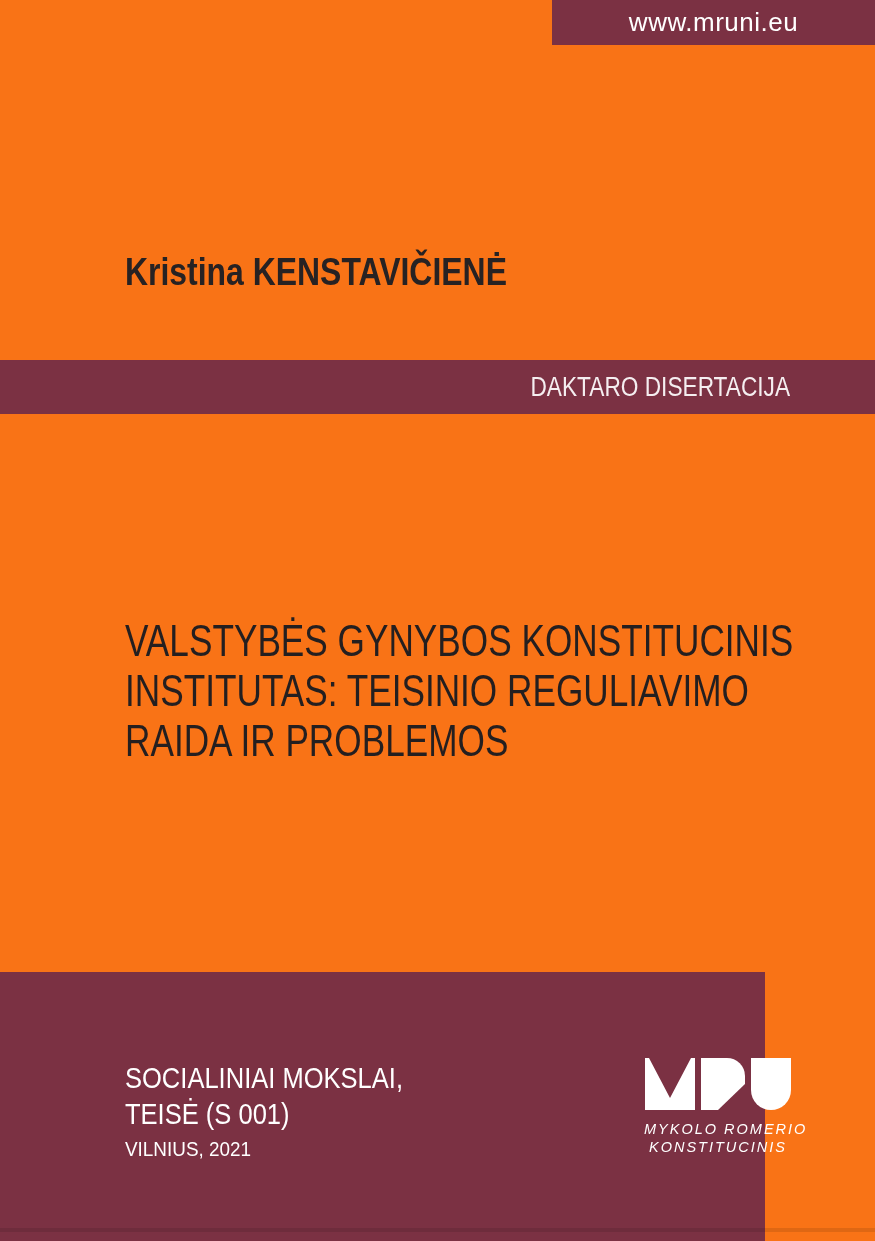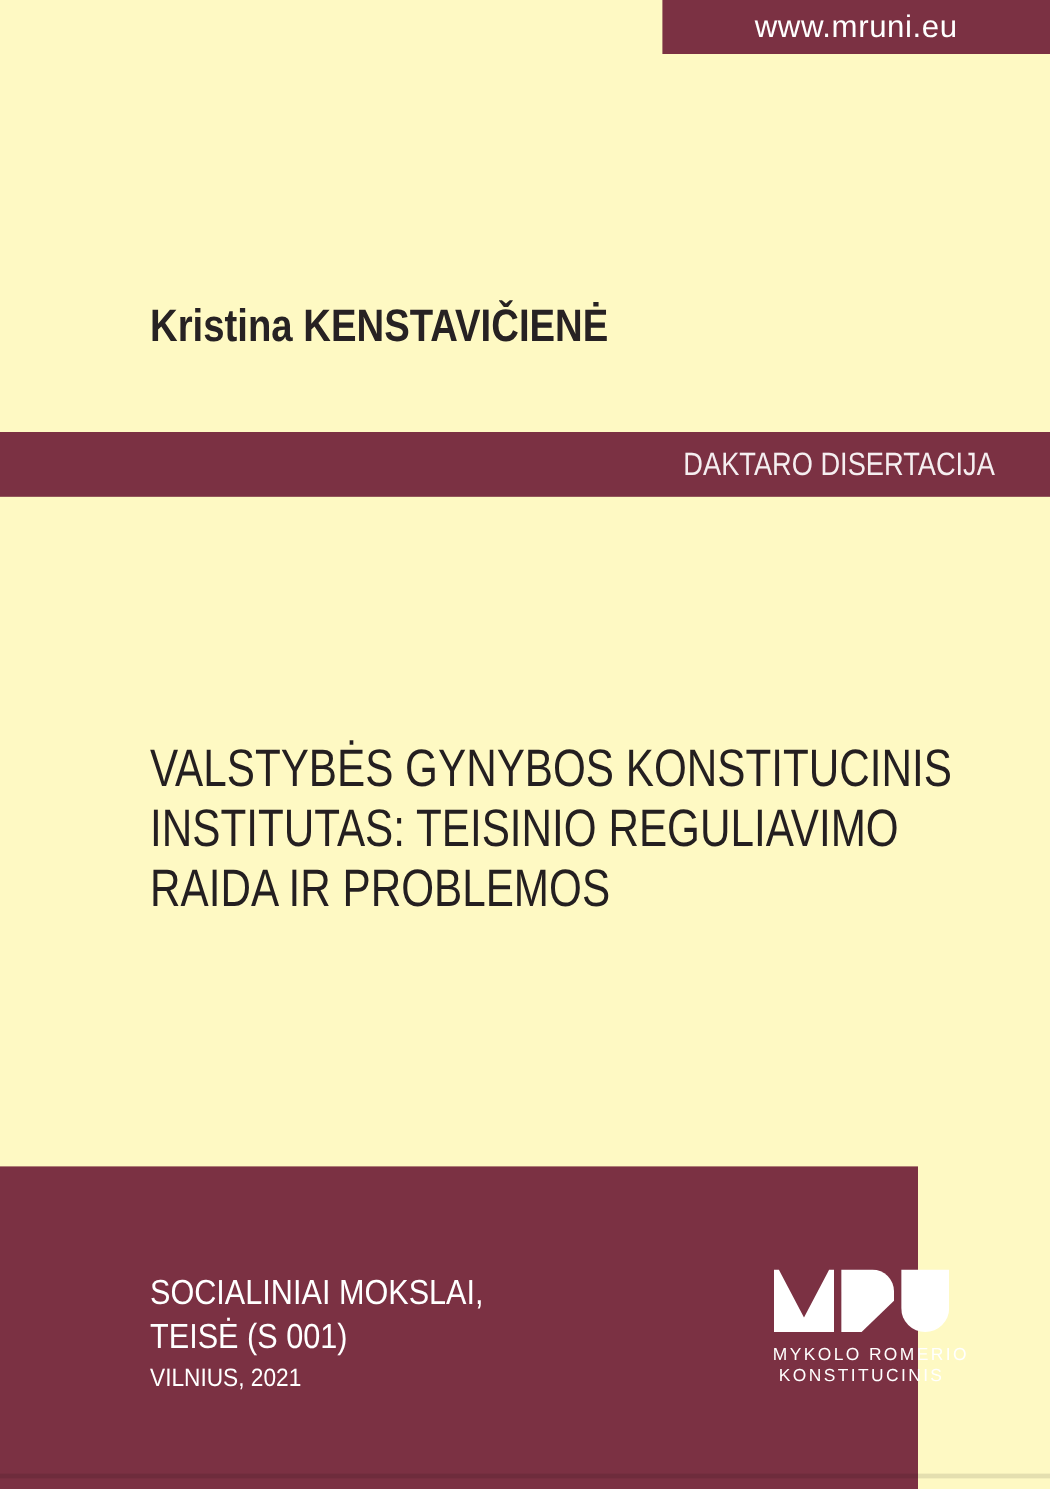--- a/index.html
+++ b/index.html
@@ -1,47 +1,47 @@
 <!DOCTYPE html>
 <html><head>
 <meta charset="utf-8">
 <style>
   html,body{margin:0;padding:0;}
   body{font-family:"Liberation Sans","DejaVu Sans",sans-serif;background:#ffffff;}
-  .page{position:relative;width:875px;height:1241px;background:#fef9c3;overflow:hidden;}
+  .page{position:relative;width:875px;height:1241px;background:#f97316;overflow:hidden;}
 
   
   .top-banner{position:absolute;left:552px;top:0;width:323px;height:45px;
     background:#7b3143;display:flex;align-items:center;justify-content:center;}
   .top-banner .url{color:#ffffff;font-size:26px;letter-spacing:0.5px;}
 
   
   .author{position:absolute;left:125px;top:253px;font-size:38px;font-weight:bold;
     color:#272223;line-height:1;white-space:nowrap;
     transform:scaleX(0.84);transform-origin:left top;}
 
   
   .band{position:absolute;left:0;top:360px;width:875px;height:54px;background:#7b3143;
-    display:flex;align-items:center;justify-content:flex-end;padding-right:46px;box-sizing:border-box;}
+    display:flex;align-items:center;justify-content:flex-end;padding-right:85px;box-sizing:border-box;}
   .band-label{color:#f5eef0;font-size:27px;line-height:1;white-space:nowrap;
     transform:scaleX(0.84);transform-origin:right center;}
 
   
   .cover-title{position:absolute;left:125px;top:616px;color:#241f20;font-size:44px;
     line-height:50px;white-space:nowrap;transform:scaleX(0.80);transform-origin:left top;}
 
   
   .footer-block{position:absolute;left:0;top:972px;width:765px;height:269px;background:#7b3143;}
   .field-text{position:absolute;left:125px;top:88px;color:#ffffff;font-size:29px;
     line-height:36px;white-space:nowrap;transform:scaleX(0.88);transform-origin:left top;}
   .city-year{position:absolute;left:125px;top:166px;color:#ffffff;font-size:21px;
     line-height:1;white-space:nowrap;transform:scaleX(0.90);transform-origin:left top;}
 
   
-  .mru-logo{position:absolute;left:644px;top:86px;width:148px;text-align:center;}
+  .mru-logo{position:absolute;left:644px;top:86px;width:148px;text-align:center;font-style:italic;}
   .mru-letters{display:flex;justify-content:center;align-items:flex-start;gap:6px;height:52px;}
   .mru-letters svg{display:block;}
   .mru-org{color:#ffffff;font-size:14.5px;letter-spacing:2px;line-height:18px;margin-top:10px;white-space:nowrap;}
 
   
   .page-edge-shadow{position:absolute;left:0;top:1228px;width:875px;height:4px;background:rgba(0,0,0,0.10);}
 </style>
 </head>
 <body>
 

